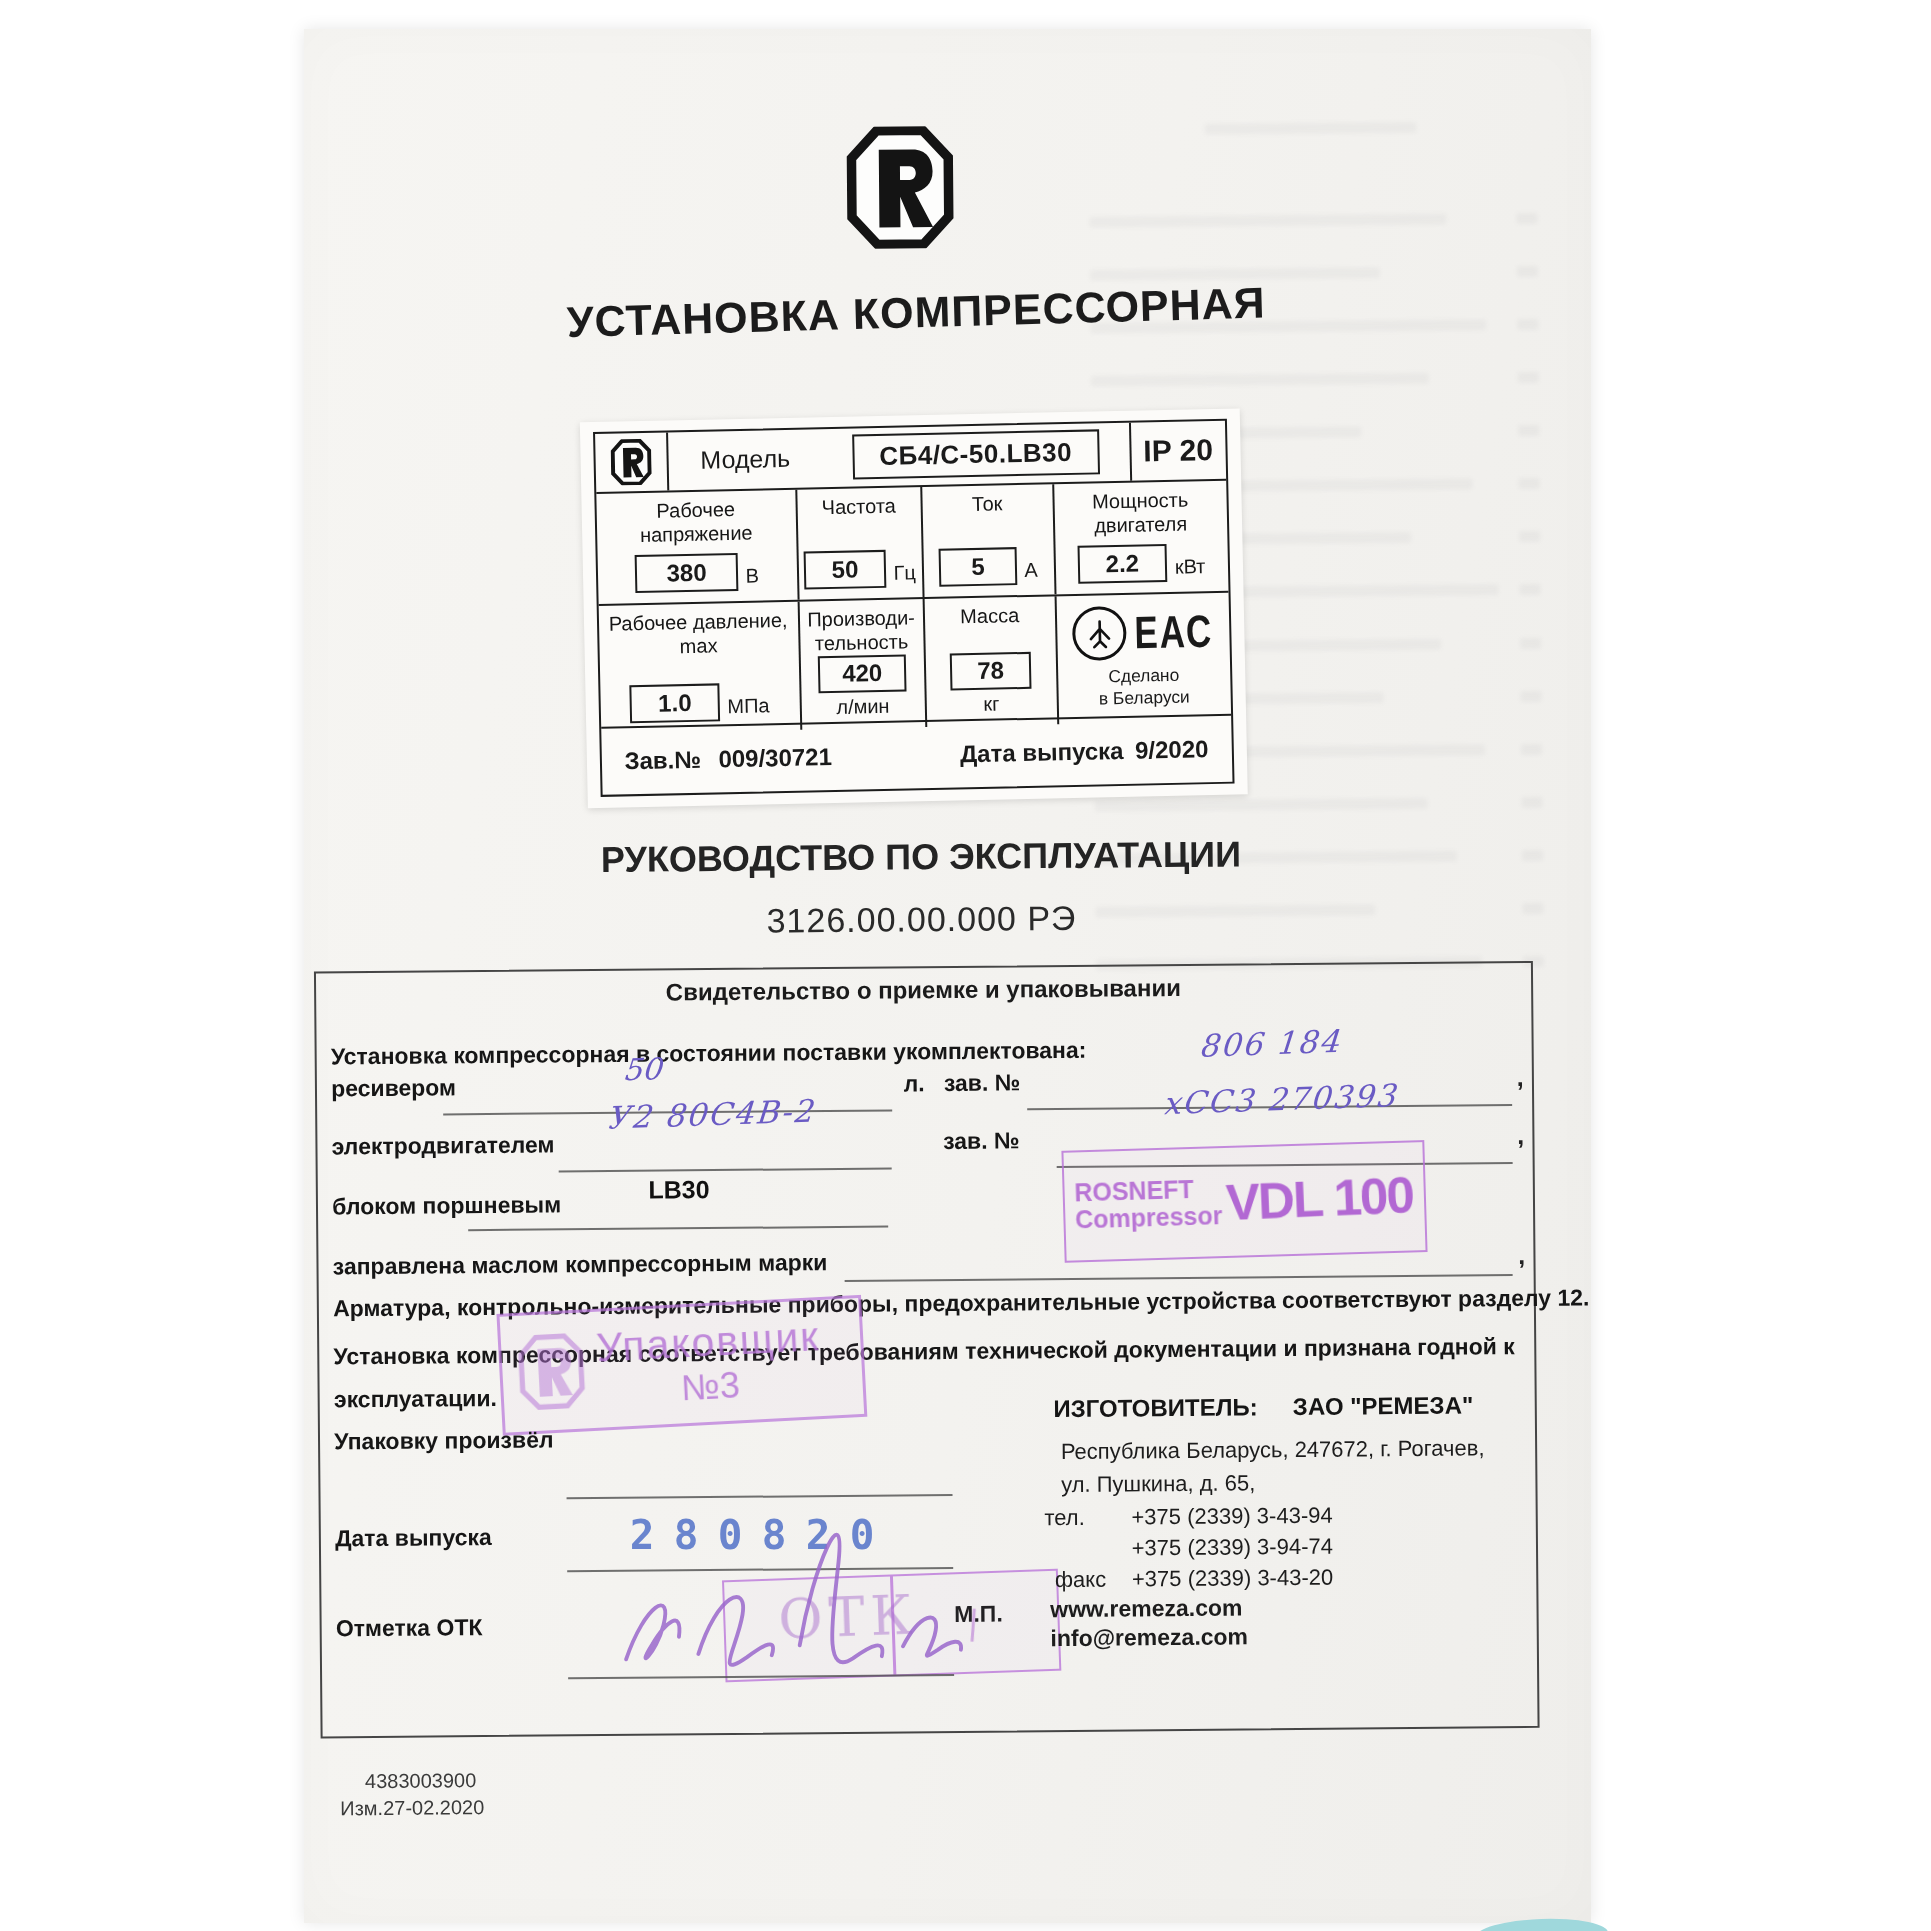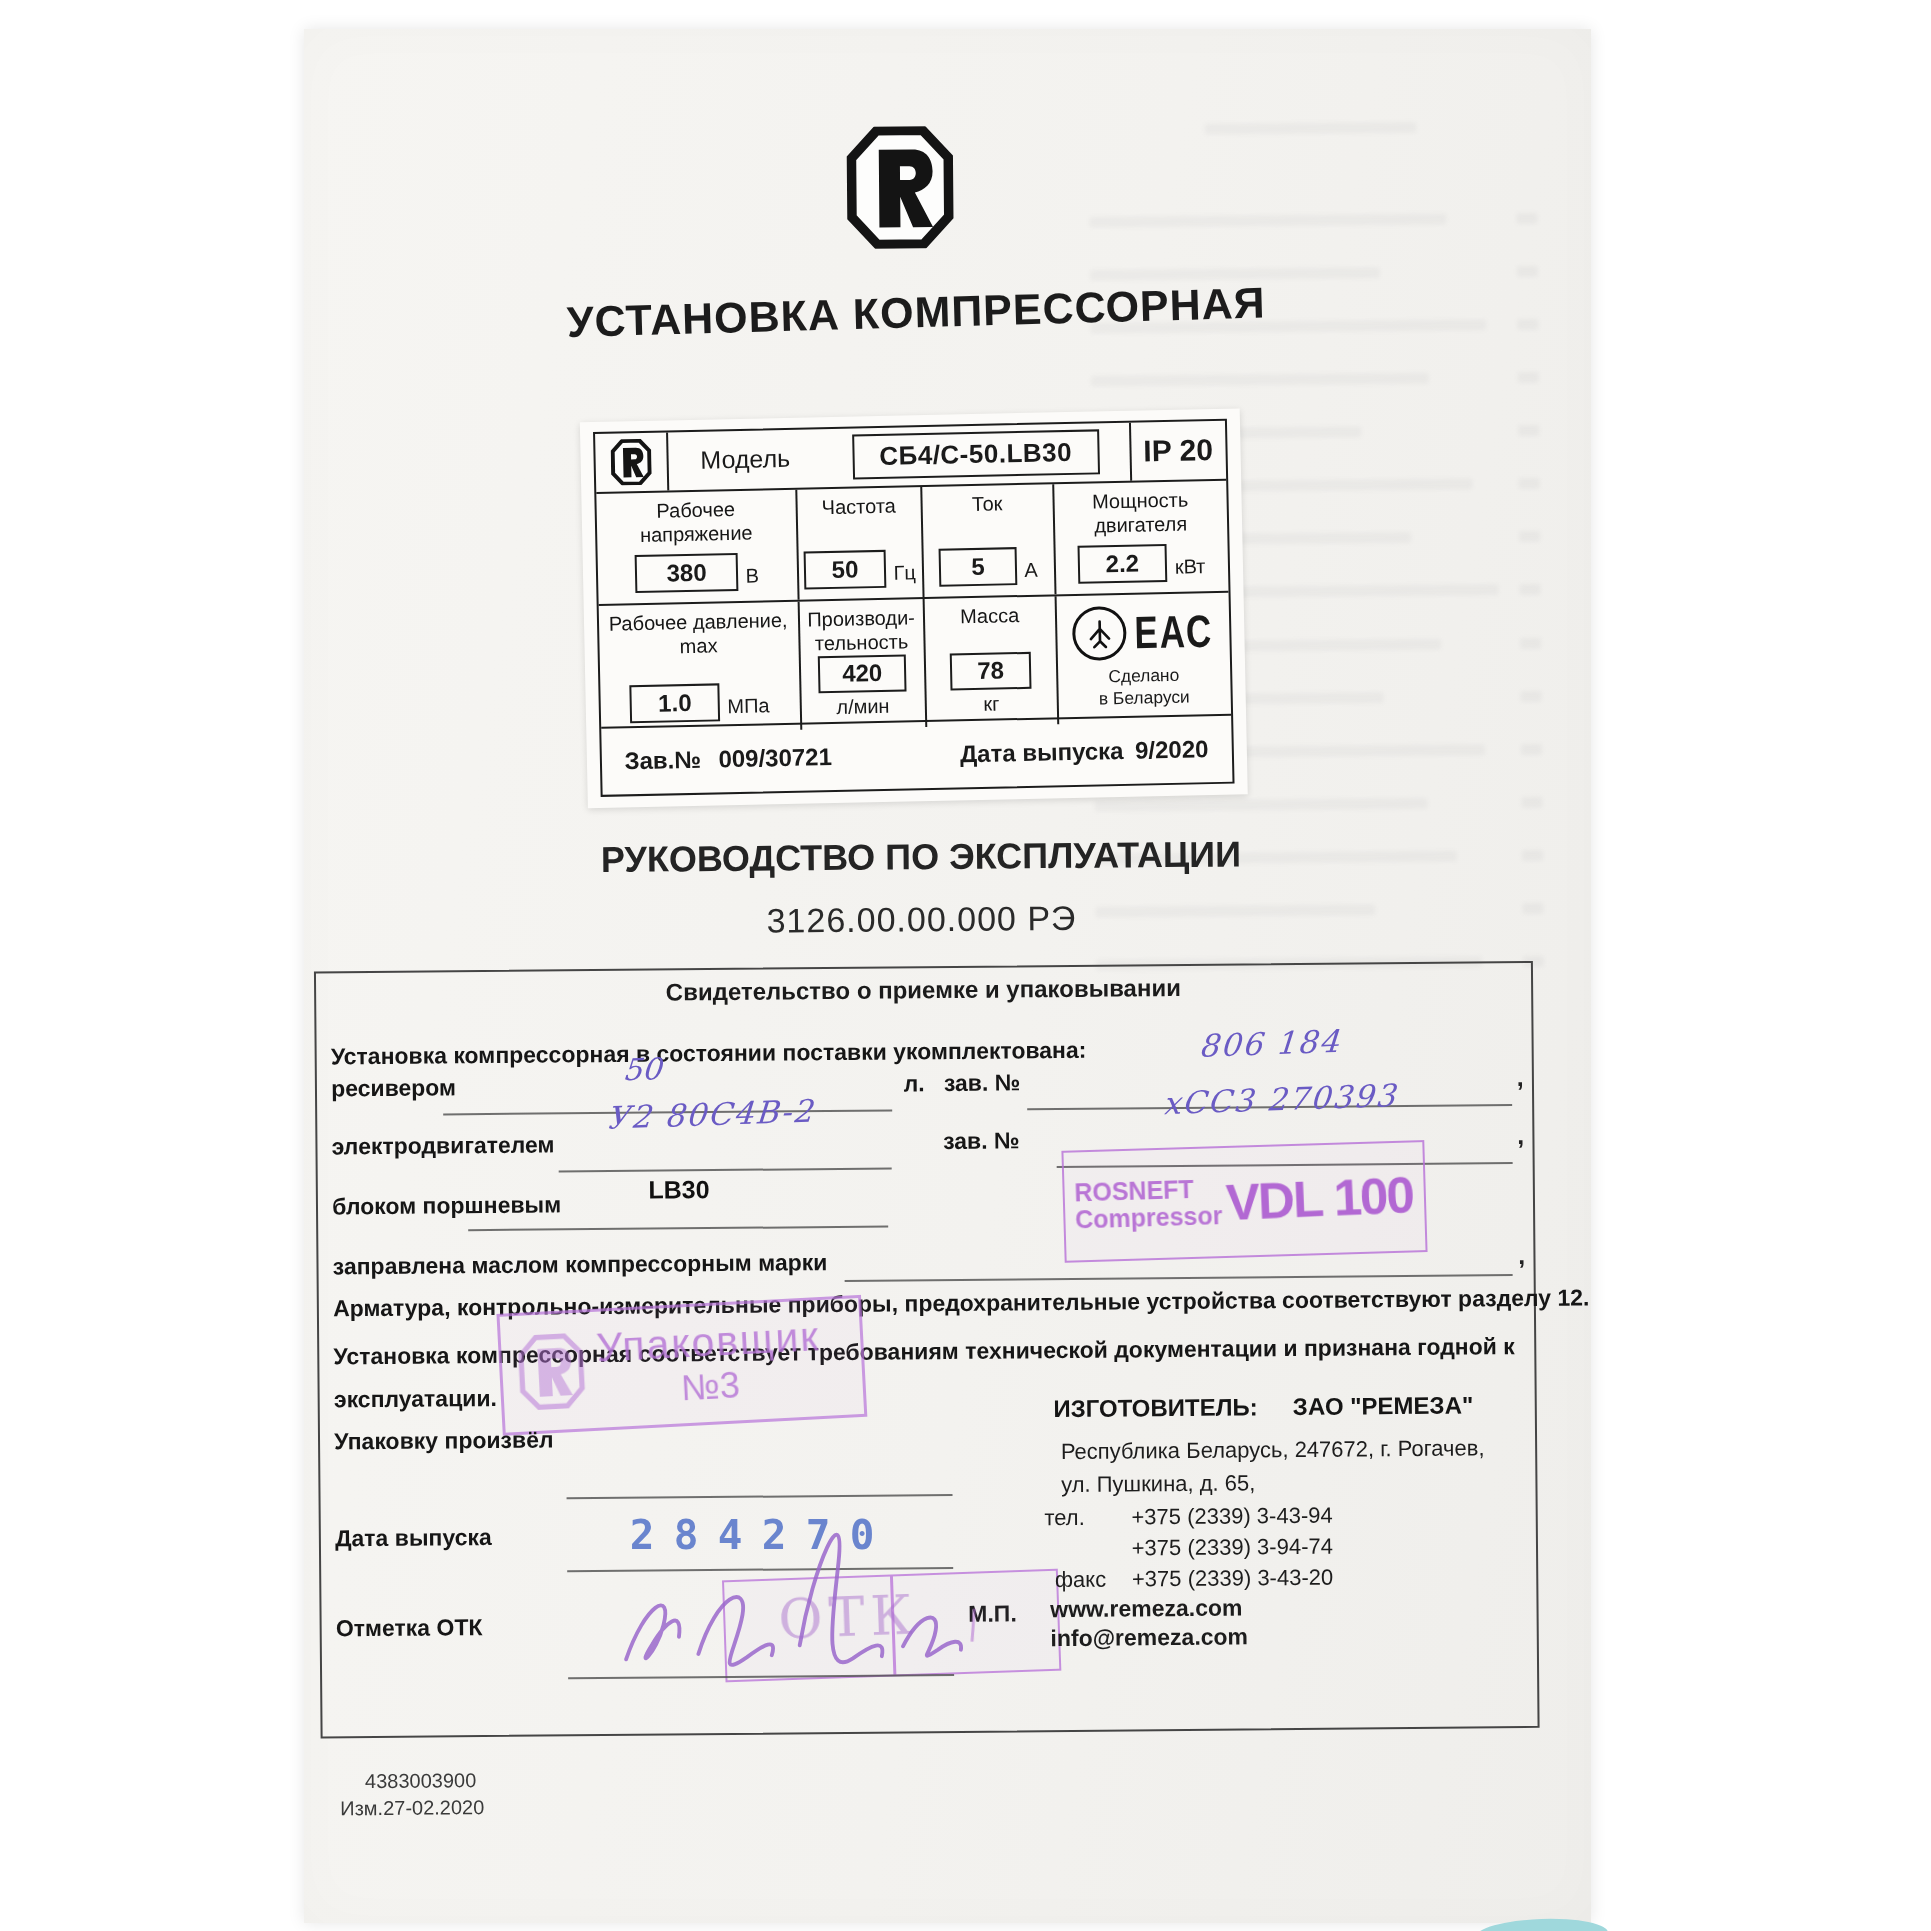--- a/index.html
+++ b/index.html
@@ -313,25 +313,25 @@
           <div class="packer-texts">
             <div class="packer-line1">Упаковщик</div>
             <div class="packer-line2">№3</div>
           </div>
         </div>
 
         <div class="f-label" style="left:14.5px;top:455px;">Упаковку  произвёл</div>
         <div class="f-line" style="left:246px;top:526px;width:386px;"></div>
 
         <div class="f-label" style="left:14.5px;top:552px;">Дата  выпуска</div>
-        <div class="date-stamp" style="left:309px;top:541px;">284270</div>
+        <div class="date-stamp" style="left:309px;top:541px;">280820</div>
         <div class="f-line" style="left:246px;top:599px;width:386px;"></div>
 
         <div class="f-label" style="left:14.5px;top:642px;">Отметка ОТК</div>
-        <div class="mp-label" style="left:647px;top:633px;text-align:center;">М.П.</div>
+        <div class="mp-label" style="left:633px;top:633px;text-align:center;">М.П.</div>
 
         <div class="otk-stamp" style="left:402px;top:606px;width:332px;height:98px;">
           <div class="otk-divider"></div>
           <div class="otk-letters">ОТК</div>
           <div class="otk-tick" style="left:246px;top:35px;"></div>
         </div>
         <div class="f-line" style="left:246px;top:706px;width:386px;"></div>
 
         <svg class="sig-svg" style="left:280px;top:510px;" width="415" height="222" viewBox="0 0 430 230">
           <g stroke="#9a68cc" stroke-width="4" fill="none" stroke-linecap="round" opacity="0.85">

